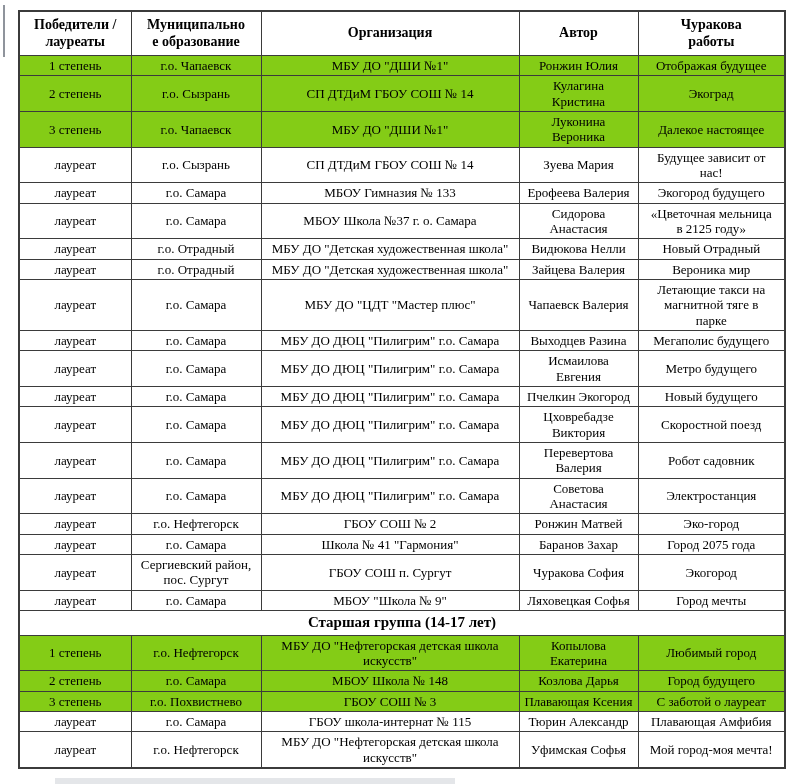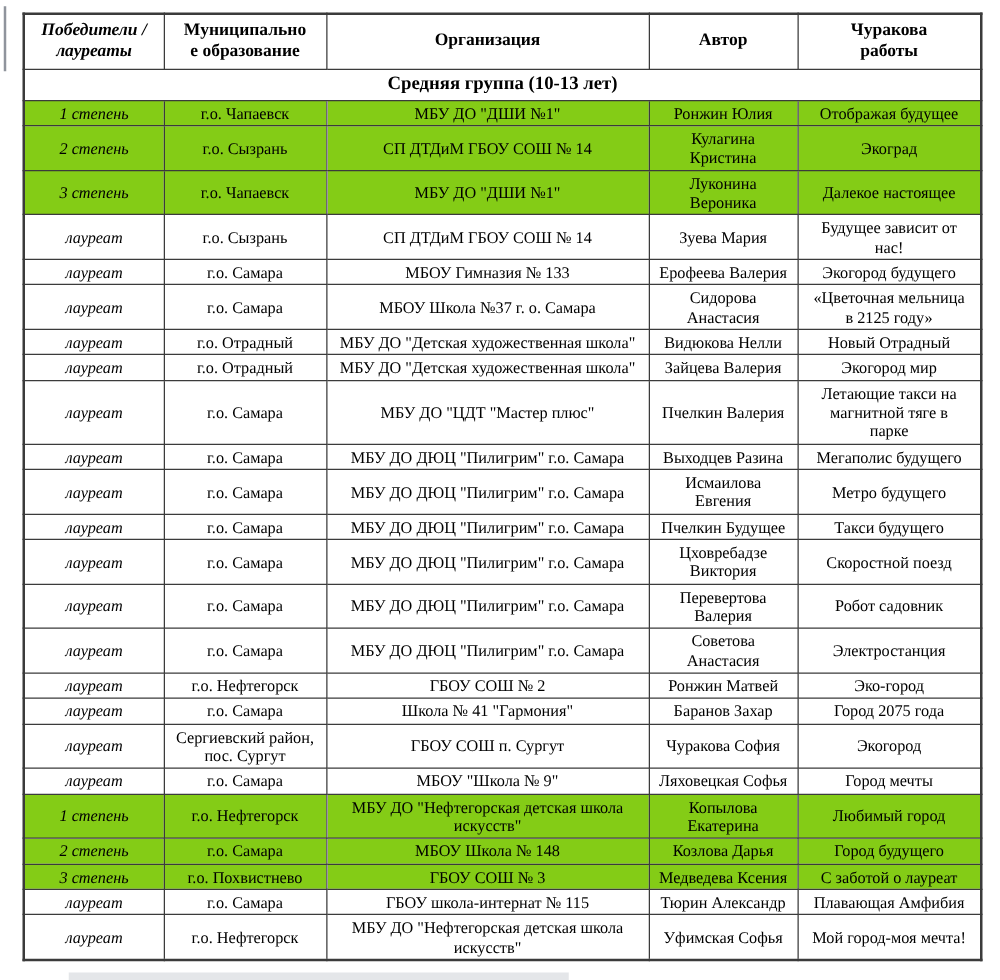--- a/index.html
+++ b/index.html
@@ -40,21 +40,20 @@
   }
   table.results th {
     font-weight: bold;
     font-size: 14px;
     padding: 5px 4px;
     background: #ffffff;
   }
   th.col-rank, td.col-rank {
     text-align: left;
     padding-left: 6px;
-    font-style: italic;
   }
   td.col-rank {
     vertical-align: bottom;
     padding-bottom: 3px;
   }
   tr.section-row td {
     font-weight: bold;
     font-size: 15px;
     padding: 3px 4px;
     background: #ffffff;
@@ -102,23 +101,20 @@
 лауреаты</th>
         <th>Муниципально
 е образование</th>
         <th>Организация</th>
         <th>Автор</th>
         <th>Чуракова
 работы</th>
       </tr>
     </thead>
     <tbody id="table-body">
-        <tr class="section-row">
-          <td colspan="5">Средняя группа (10-13 лет)</td>
-        </tr>
         <tr class="data-row highlight">
           <td class="col-rank">1 степень</td>
           <td>г.о. Чапаевск</td>
           <td>МБУ ДО "ДШИ №1"</td>
           <td>Ронжин Юлия</td>
           <td>Отображая будущее</td>
         </tr>
         <tr class="data-row highlight">
           <td class="col-rank">2 степень</td>
           <td>г.о. Сызрань</td>
@@ -164,27 +160,27 @@
           <td>г.о. Отрадный</td>
           <td>МБУ ДО "Детская художественная школа"</td>
           <td>Видюкова Нелли</td>
           <td>Новый Отрадный</td>
         </tr>
         <tr class="data-row">
           <td class="col-rank">лауреат</td>
           <td>г.о. Отрадный</td>
           <td>МБУ ДО "Детская художественная школа"</td>
           <td>Зайцева Валерия</td>
-          <td>Экогород мир</td>
+          <td>Вероника мир</td>
         </tr>
         <tr class="data-row">
           <td class="col-rank">лауреат</td>
           <td>г.о. Самара</td>
           <td>МБУ ДО "ЦДТ "Мастер плюс"</td>
-          <td>Пчелкин Валерия</td>
+          <td>Чапаевск Валерия</td>
           <td>Летающие такси на
 магнитной тяге в
 парке</td>
         </tr>
         <tr class="data-row">
           <td class="col-rank">лауреат</td>
           <td>г.о. Самара</td>
           <td>МБУ ДО ДЮЦ "Пилигрим" г.о. Самара</td>
           <td>Выходцев Разина</td>
           <td>Мегаполис будущего</td>
@@ -194,22 +190,22 @@
           <td>г.о. Самара</td>
           <td>МБУ ДО ДЮЦ "Пилигрим" г.о. Самара</td>
           <td>Исмаилова
 Евгения</td>
           <td>Метро будущего</td>
         </tr>
         <tr class="data-row">
           <td class="col-rank">лауреат</td>
           <td>г.о. Самара</td>
           <td>МБУ ДО ДЮЦ "Пилигрим" г.о. Самара</td>
-          <td>Пчелкин Будущее</td>
-          <td>Такси будущего</td>
+          <td>Пчелкин Экогород</td>
+          <td>Новый будущего</td>
         </tr>
         <tr class="data-row">
           <td class="col-rank">лауреат</td>
           <td>г.о. Самара</td>
           <td>МБУ ДО ДЮЦ "Пилигрим" г.о. Самара</td>
           <td>Цховребадзе
 Виктория</td>
           <td>Скоростной поезд</td>
         </tr>
         <tr class="data-row">
@@ -249,20 +245,23 @@
           <td>ГБОУ СОШ п. Сургут</td>
           <td>Чуракова София</td>
           <td>Экогород</td>
         </tr>
         <tr class="data-row">
           <td class="col-rank">лауреат</td>
           <td>г.о. Самара</td>
           <td>МБОУ "Школа № 9"</td>
           <td>Ляховецкая Софья</td>
           <td>Город мечты</td>
+        </tr>
+        <tr class="section-row">
+          <td colspan="5">Старшая группа (14-17 лет)</td>
         </tr>
         <tr class="data-row highlight">
           <td class="col-rank">1 степень</td>
           <td>г.о. Нефтегорск</td>
           <td>МБУ ДО "Нефтегорская детская школа
 искусств"</td>
           <td>Копылова
 Екатерина</td>
           <td>Любимый город</td>
         </tr>
@@ -270,21 +269,21 @@
           <td class="col-rank">2 степень</td>
           <td>г.о. Самара</td>
           <td>МБОУ Школа № 148</td>
           <td>Козлова Дарья</td>
           <td>Город будущего</td>
         </tr>
         <tr class="data-row highlight">
           <td class="col-rank">3 степень</td>
           <td>г.о. Похвистнево</td>
           <td>ГБОУ СОШ № 3</td>
-          <td>Медведева Ксения</td>
+          <td>Плавающая Ксения</td>
           <td>С заботой о лауреат</td>
         </tr>
         <tr class="data-row">
           <td class="col-rank">лауреат</td>
           <td>г.о. Самара</td>
           <td>ГБОУ школа-интернат № 115</td>
           <td>Тюрин Александр</td>
           <td>Плавающая Амфибия</td>
         </tr>
         <tr class="data-row">

